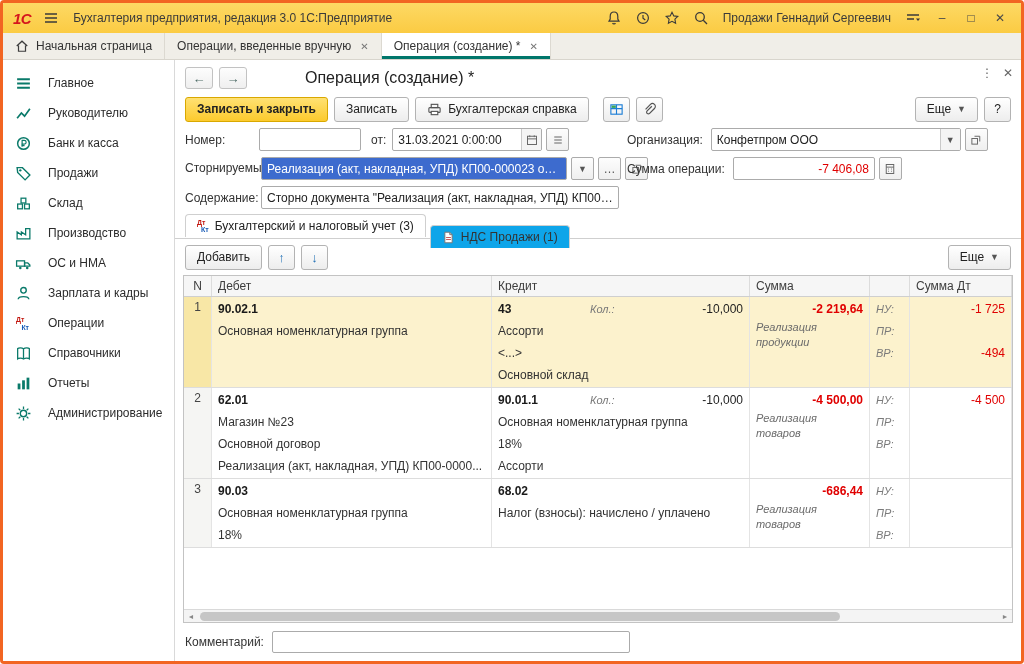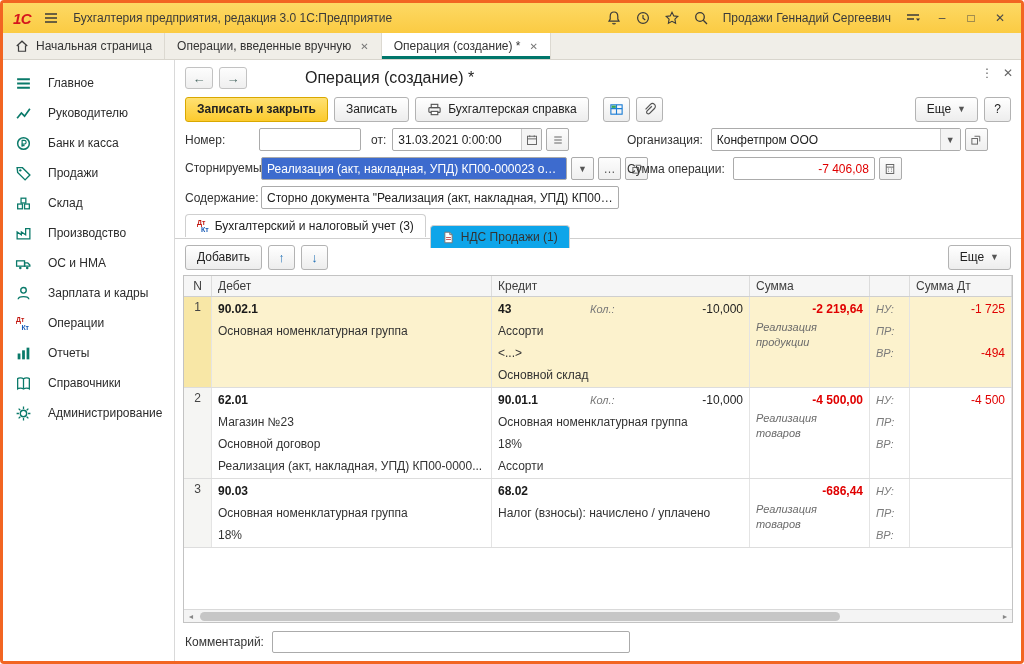--- a/index.html
+++ b/index.html
@@ -228,32 +228,32 @@
       </div>
       <div class="side-item">
         <svg class="ic" width="17" height="17" viewBox="0 0 16 16">
             <text x="1" y="7" font-size="6.5" font-weight="bold" fill="#c2170f">Дт</text>
             <text x="6" y="14" font-size="6.5" font-weight="bold" fill="#1257b5">Кт</text>
           </svg>
         <span>Операции</span>
       </div>
       <div class="side-item">
         <svg class="ic" width="17" height="17" viewBox="0 0 16 16">
+            <path d="M8 3.5C6.5 2.5 3.5 2.5 2.5 3.3V13c1-.8 4-.8 5.5.2 1.5-1 4.5-1 5.5-.2V3.3c-1-.8-4-.8-5.5.2z" stroke="#0a7a6a" stroke-width="1.2" fill="none"></path>
+            <path d="M8 3.7V13" stroke="#0a7a6a" stroke-width="1.2"></path>
+          </svg>
+        <span>Справочники</span>
+      </div>
+      <div class="side-item">
+        <svg class="ic" width="17" height="17" viewBox="0 0 16 16">
             <rect x="2.5" y="8" width="2.6" height="5.5" fill="#0a7a6a"></rect>
             <rect x="6.7" y="5" width="2.6" height="8.5" fill="#0a7a6a"></rect>
             <rect x="10.9" y="2.5" width="2.6" height="11" fill="#0a7a6a"></rect>
           </svg>
         <span>Отчеты</span>
-      </div>
-      <div class="side-item">
-        <svg class="ic" width="17" height="17" viewBox="0 0 16 16">
-            <path d="M8 3.5C6.5 2.5 3.5 2.5 2.5 3.3V13c1-.8 4-.8 5.5.2 1.5-1 4.5-1 5.5-.2V3.3c-1-.8-4-.8-5.5.2z" stroke="#0a7a6a" stroke-width="1.2" fill="none"></path>
-            <path d="M8 3.7V13" stroke="#0a7a6a" stroke-width="1.2"></path>
-          </svg>
-        <span>Справочники</span>
       </div>
       <div class="side-item">
         <svg class="ic" width="17" height="17" viewBox="0 0 16 16">
             <circle cx="8" cy="8" r="3" stroke="#0a7a6a" stroke-width="1.3" fill="none"></circle>
             <path d="M8 1.5v2.2M8 12.3v2.2M1.5 8h2.2M12.3 8h2.2M3.4 3.4l1.6 1.6M11 11l1.6 1.6M12.6 3.4L11 5M5 11l-1.6 1.6" stroke="#0a7a6a" stroke-width="1.2"></path>
           </svg>
         <span>Администрирование</span>
       </div>
     </div>
 

